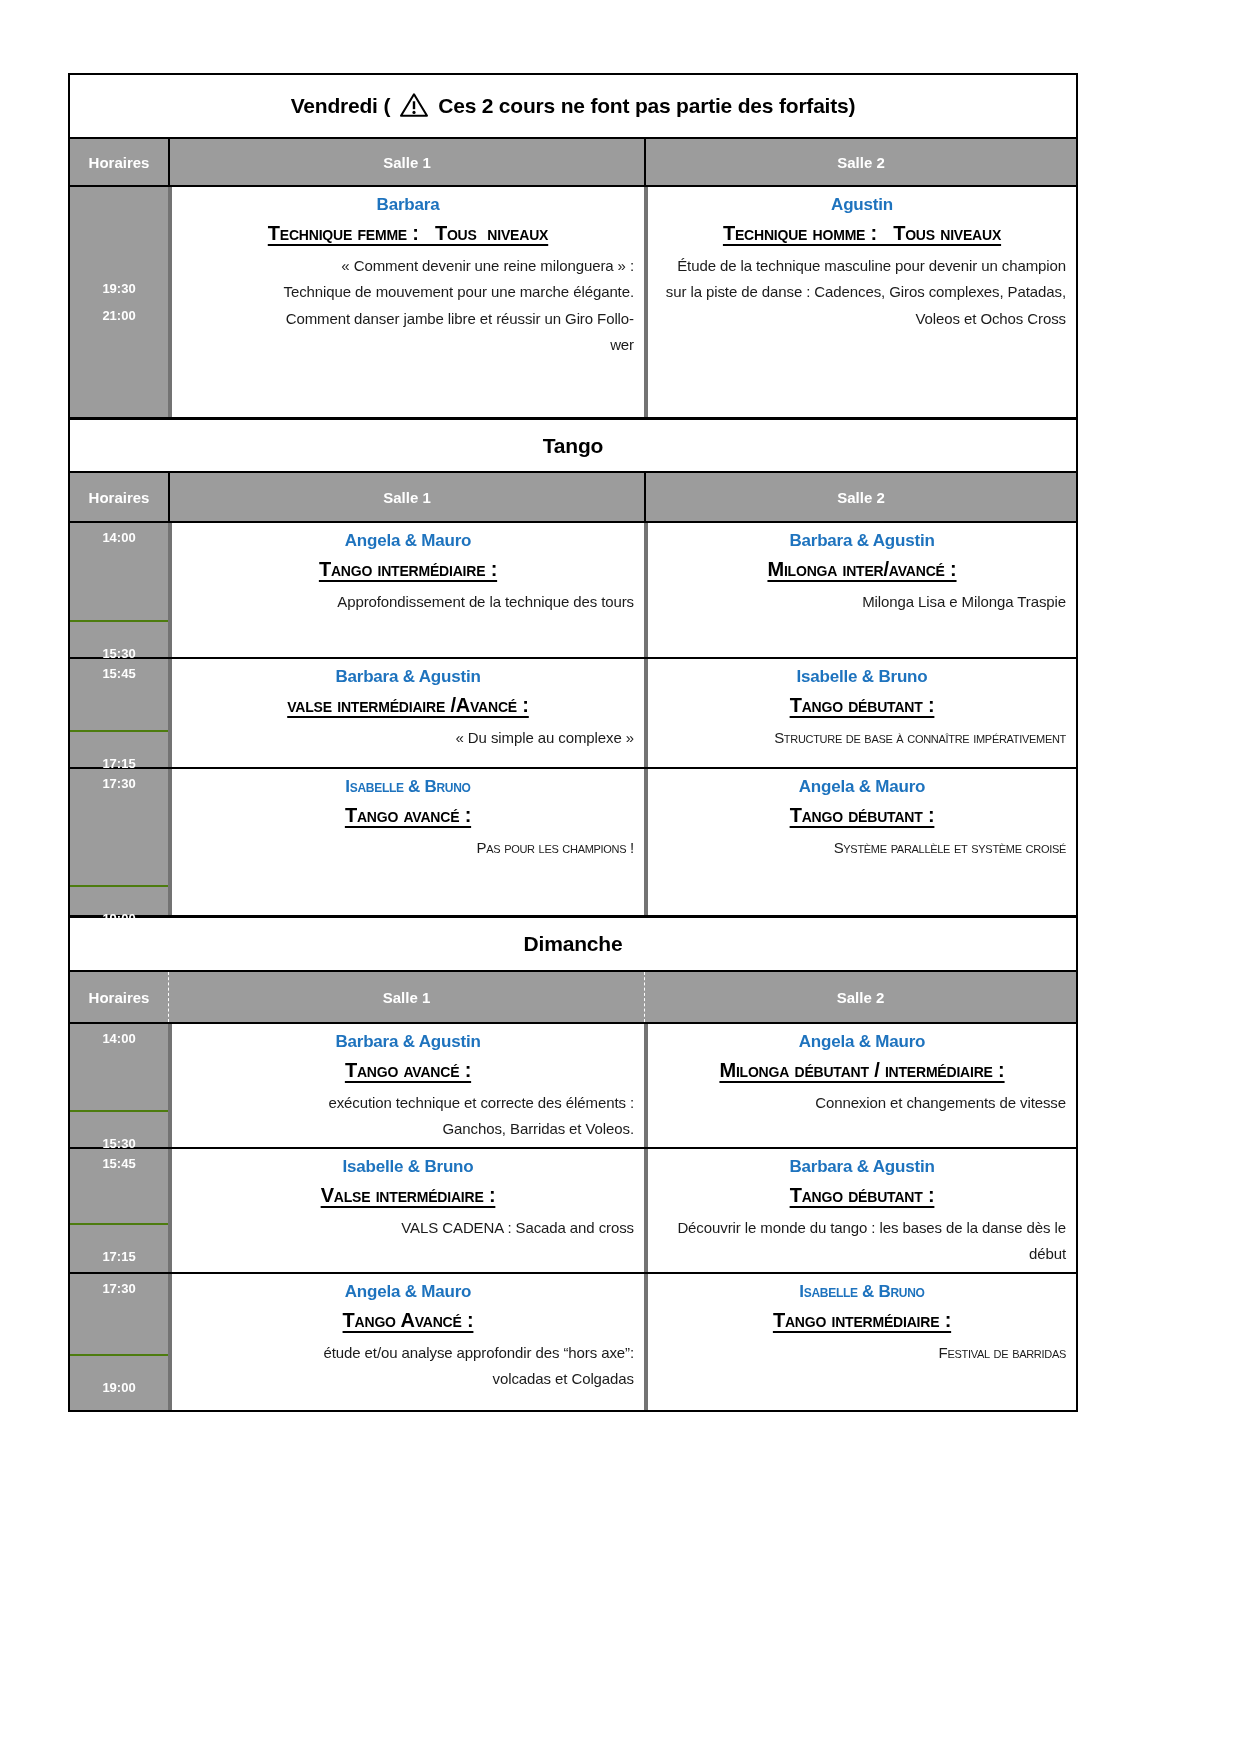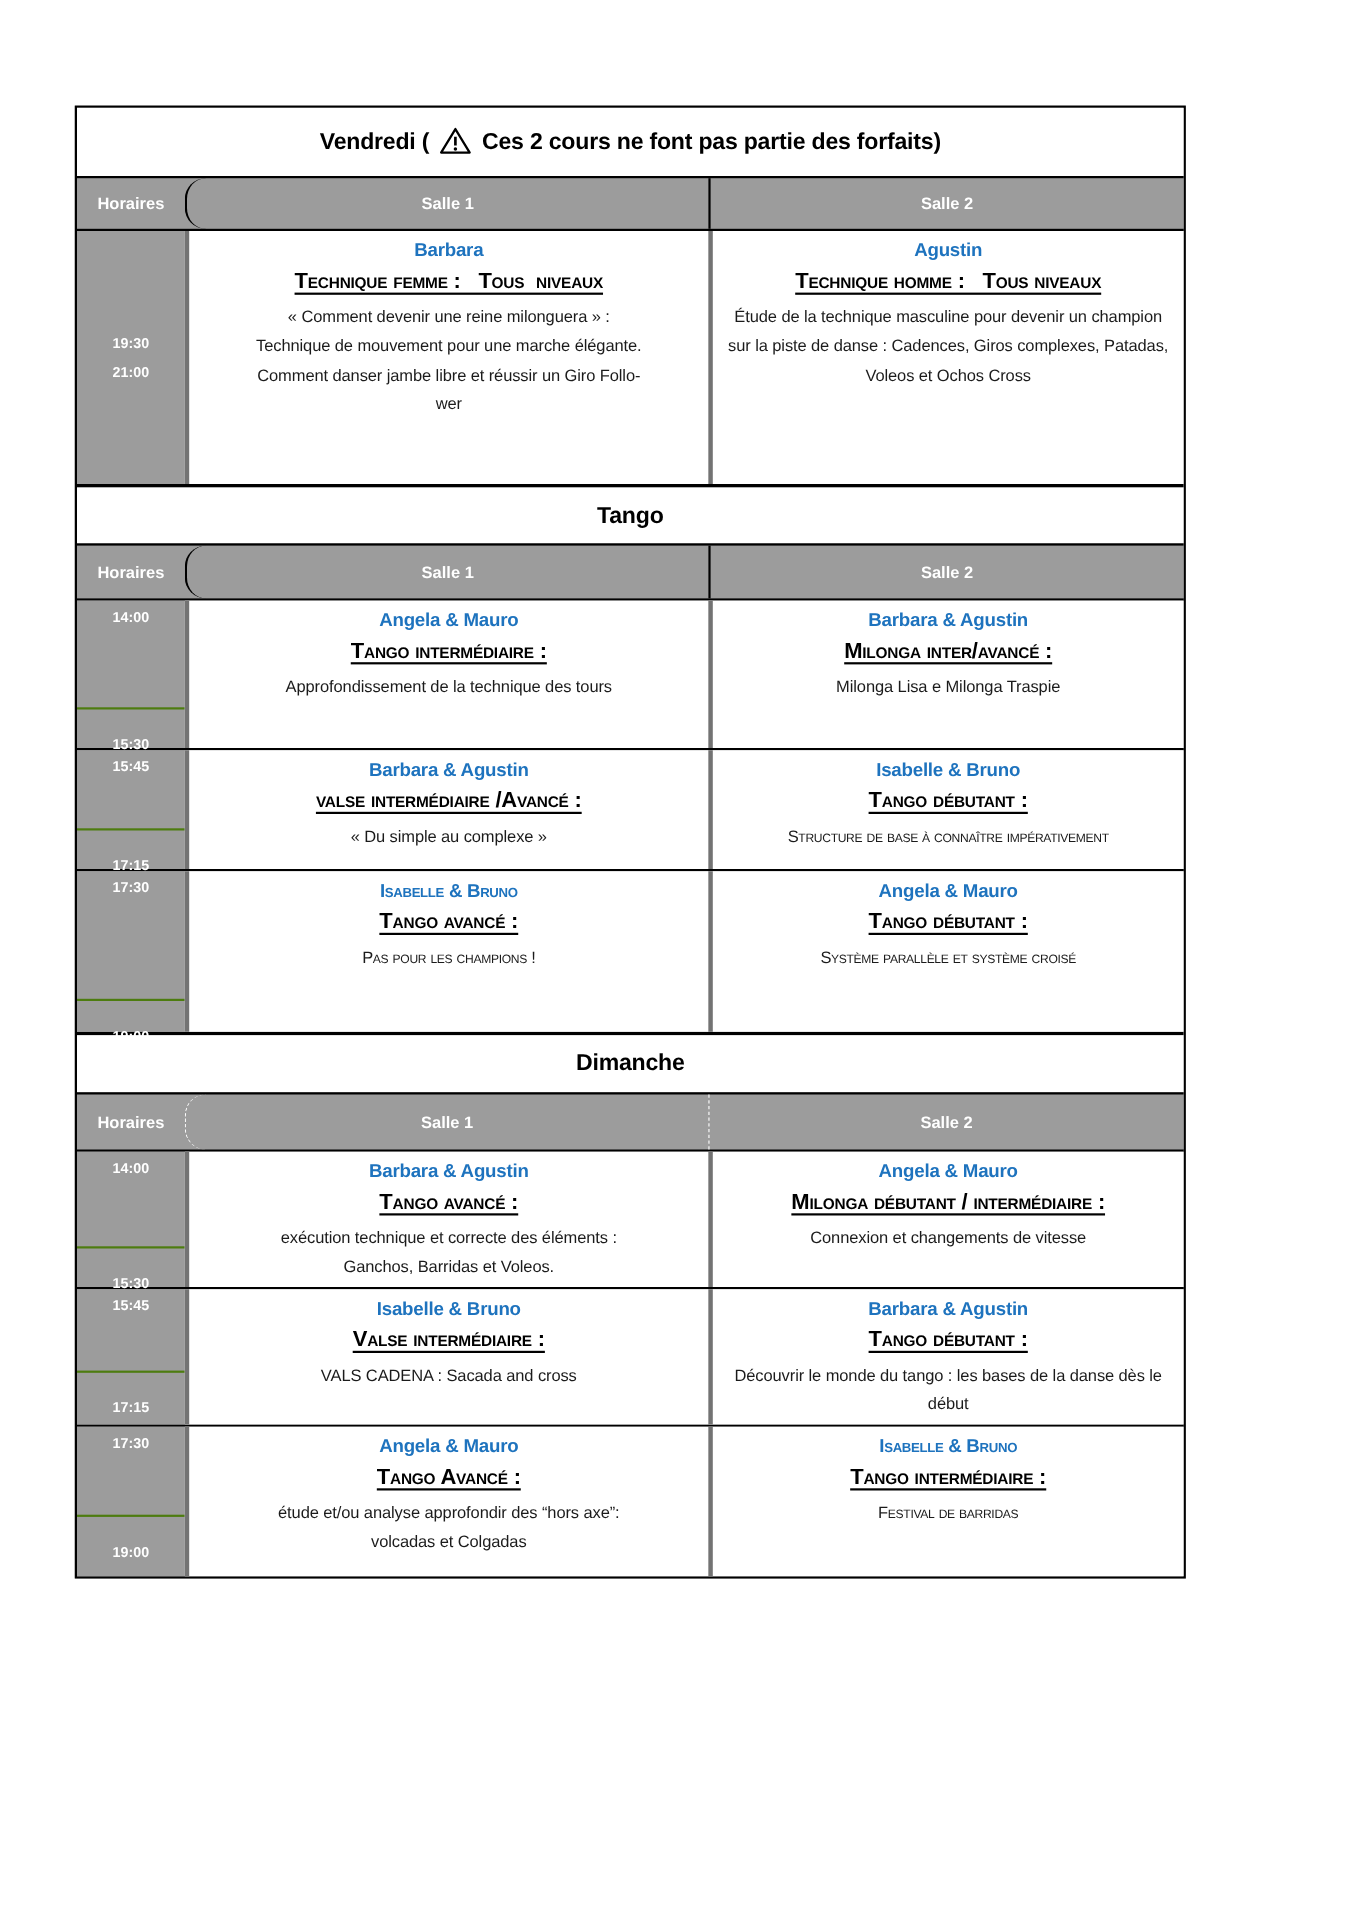--- a/index.html
+++ b/index.html
@@ -2,41 +2,41 @@
 <html><head>
 <meta charset="utf-8">
 <style>
   html,body { margin:0; padding:0; background:#ffffff; }
   .page {
     position:relative; width:1240px; height:1754px; background:#ffffff;
     font-family:"Liberation Sans", sans-serif; color:#000;
   }
   .tbl, .tbl * { box-sizing:border-box; }
   .tbl {
-    position:absolute; left:68px; top:96px; width:1010px;
-    border:2px solid #000; background:#a3a3a3;
+    position:absolute; left:68px; top:73px; width:1010px;
+    border:2px solid #000; background:#ec4899;
   }
   .trow { display:flex; }
   .bt2 { border-top:2px solid #000; }
   .bt3 { border-top:3px solid #000; }
 
   
   .title-row { align-items:center; justify-content:center; background:#fff; }
   .title-v { height:62px; }
   .title-s { height:54px; }
   .title-d { height:55px; }
   .day-title { display:flex; align-items:center; gap:7px; font-weight:bold; font-size:21px; letter-spacing:-0.2px; }
   .warn-svg { display:inline-block; margin:0 2px 2px 2px; }
 
   
   .head-row { background:#9c9c9c; }
   .head-v { height:48px; } .head-s { height:50px; } .head-d { height:52px; }
   .hc { color:#fff; font-weight:bold; font-size:15px; display:flex; align-items:center; justify-content:center; }
   .hc-h { width:98px; }
-  .hc-1 { width:476px; border-left:2px solid #000;border-radius:19px; }
+  .hc-1 { width:476px; border-left:2px solid #000; }
   .hc-2 { flex:1; border-left:2px solid #000; }
   .head-d .hc-1, .head-d .hc-2 { border-left:1px dashed #fff; }
 
   
   .tcol { width:98px; background:#9c9c9c; display:flex; flex-direction:column; color:#fff; font-weight:bold; font-size:13px; }
   .tc-single { flex:1; display:flex; flex-direction:column; align-items:center; justify-content:center; line-height:2.1; }
   .t-top { display:flex; justify-content:center; padding-top:7px; }
   .t-bot { border-top:2px solid #4d7c0f; display:flex; justify-content:center; padding-top:24px;text-align:right; }
   .vr  .tcol { height:230px;justify-content:center; }
   .sr1 .t-top { height:97px; }  .sr1 .t-bot { height:37px; }
@@ -50,21 +50,21 @@
   .ccell { border-left:4px solid #737373; background:#fff; text-align:center; padding:8px 10px 4px 10px; overflow:hidden; }
   .c1 { width:476px; }
   .c2 { flex:1; }
   .teacher { color:#1e73be; font-weight:bold; font-size:17px; letter-spacing:-0.2px; }
   .course-row { margin-top:7px; }
   .course {
     display:inline-block; font-weight:bold; font-size:20px; color:#000;
     font-variant:small-caps; letter-spacing:-0.2px; white-space:pre-wrap;
     text-decoration:underline; text-decoration-thickness:2px; text-underline-offset:4px;
   }
-  .desc { margin-top:8px; font-size:15px; color:#1b1b1b; line-height:1.75; white-space:pre-line; letter-spacing:-0.1px; }
+  .desc { margin-top:8px; font-size:15px; color:#1b1b1b; line-height:1.75; white-space:pre-line; letter-spacing:-0.1px;text-align:right; }
   .sc { font-variant:small-caps; letter-spacing:-0.3px; }
 </style>
 </head>
 <body>
 
 <div class="page">
   <div class="tbl">
 
     <div class="trow title-row title-v">
       <div class="day-title">

